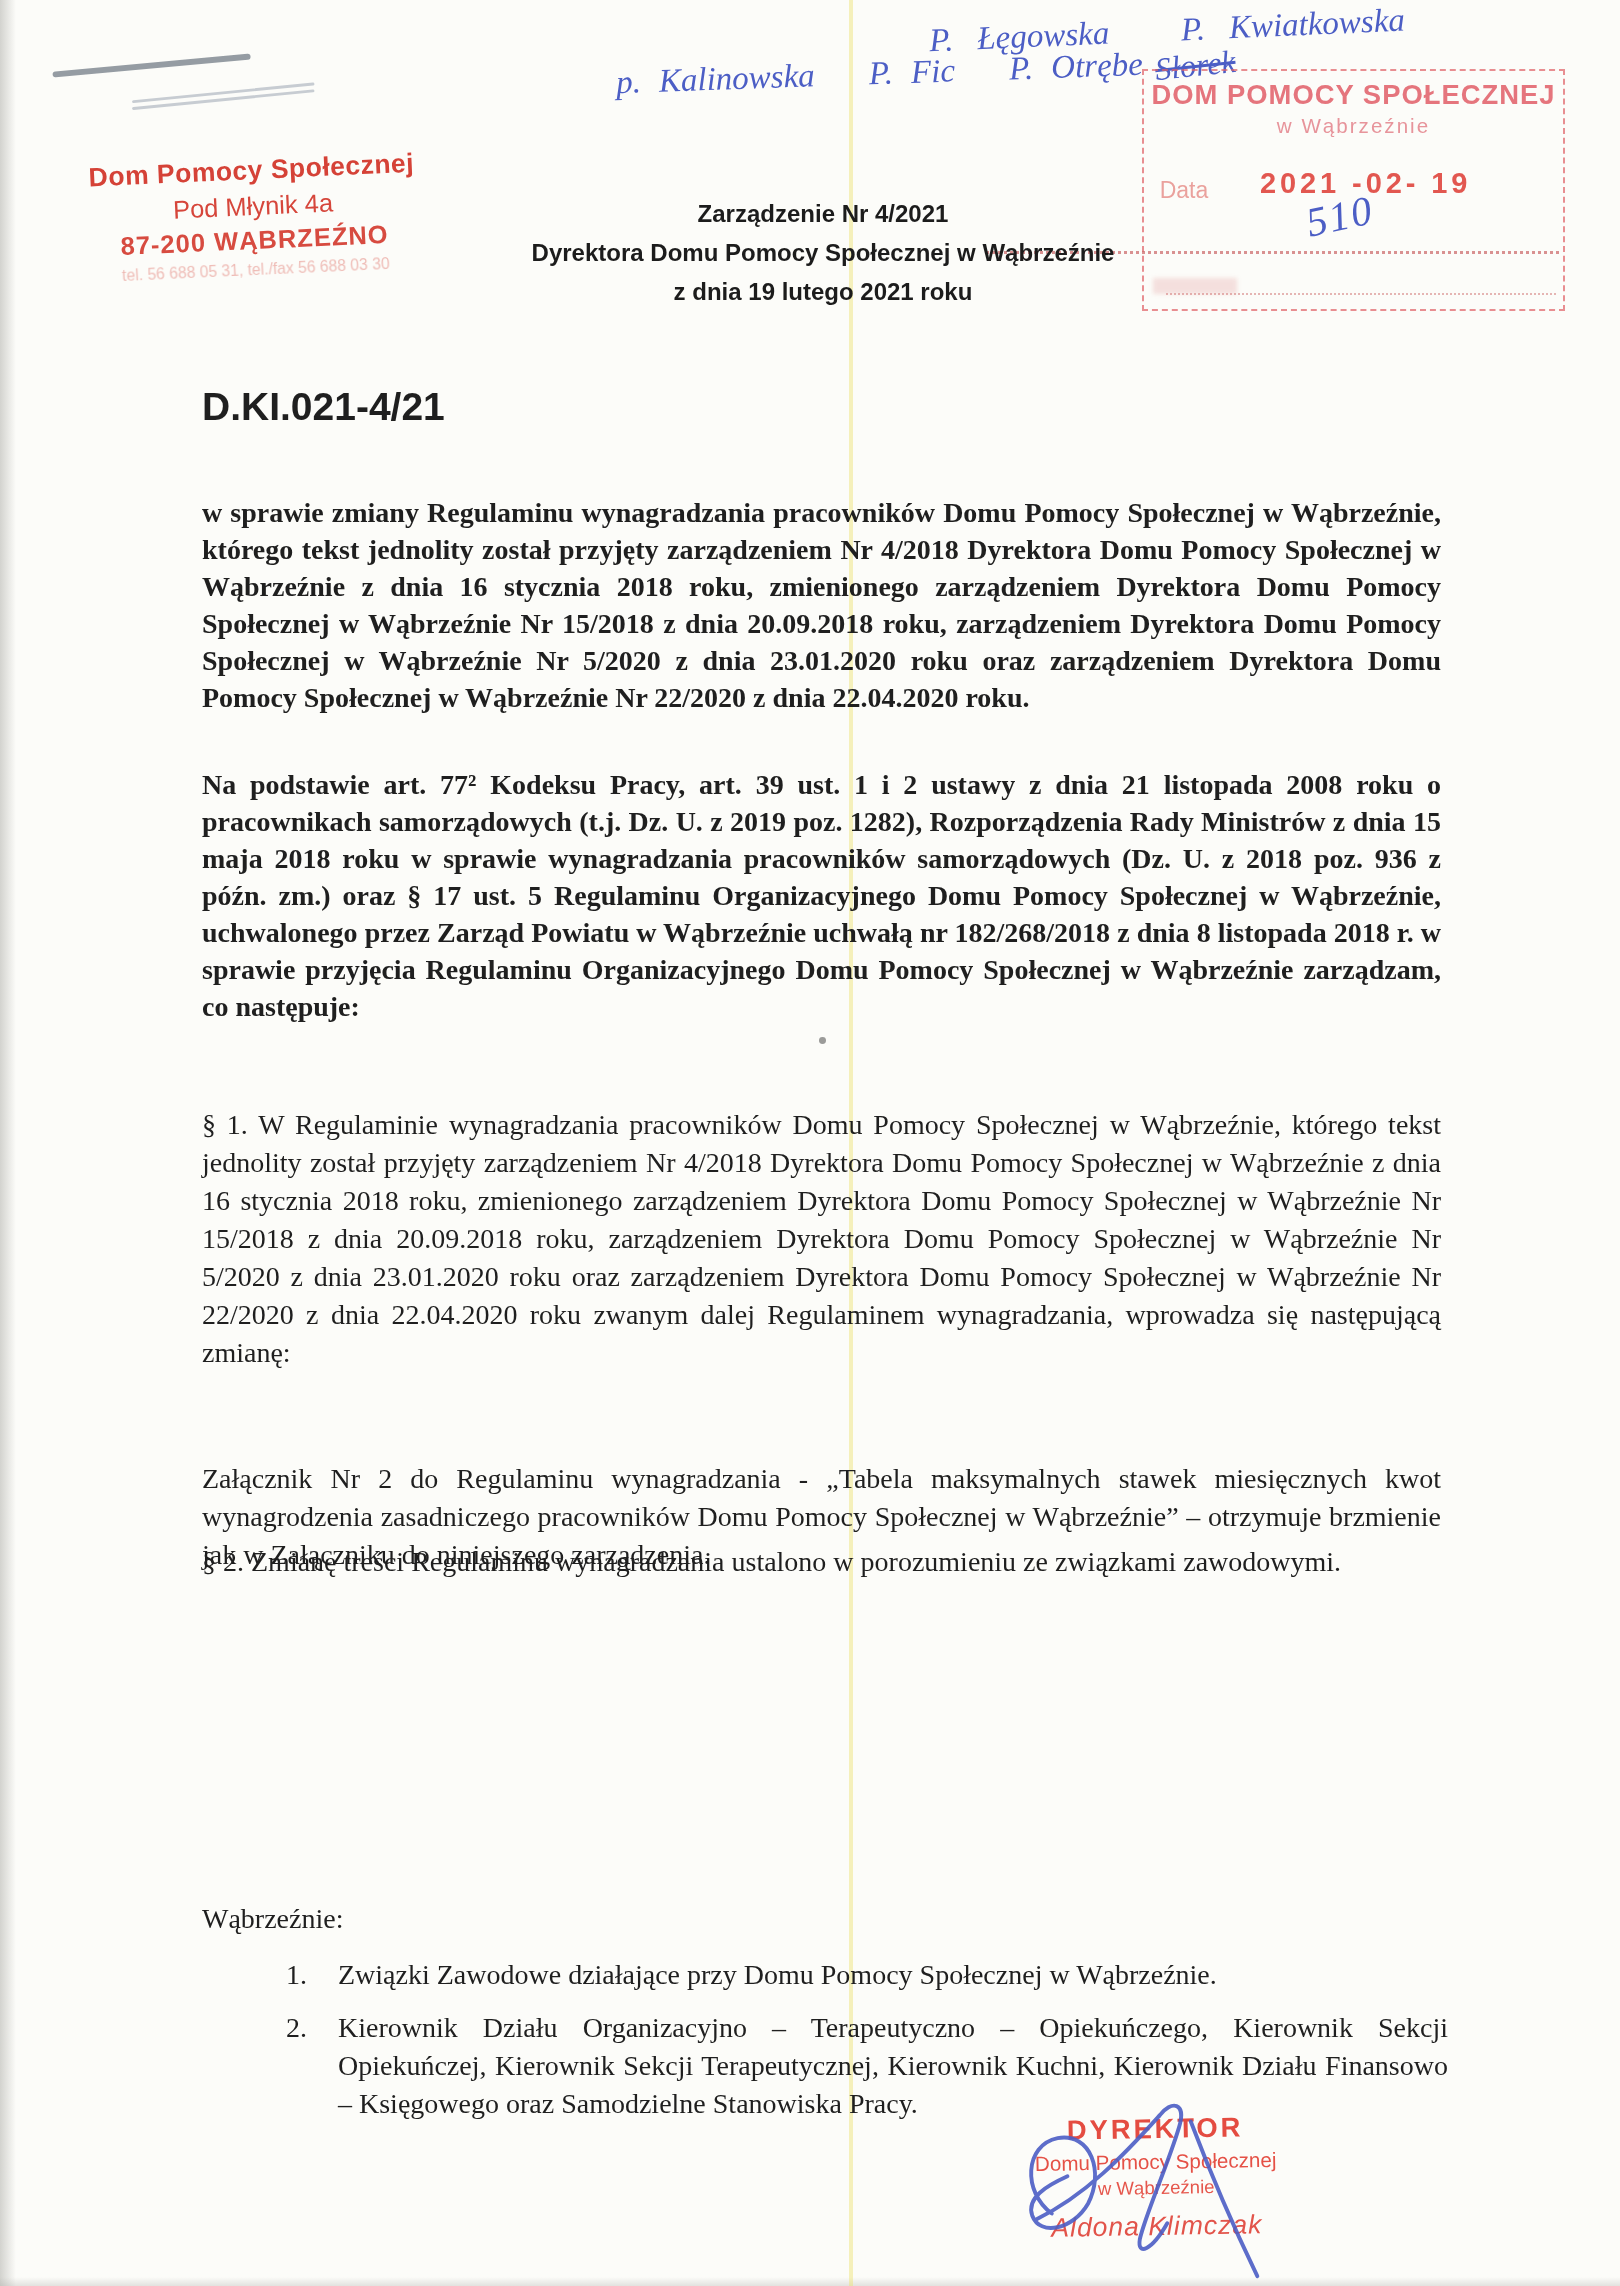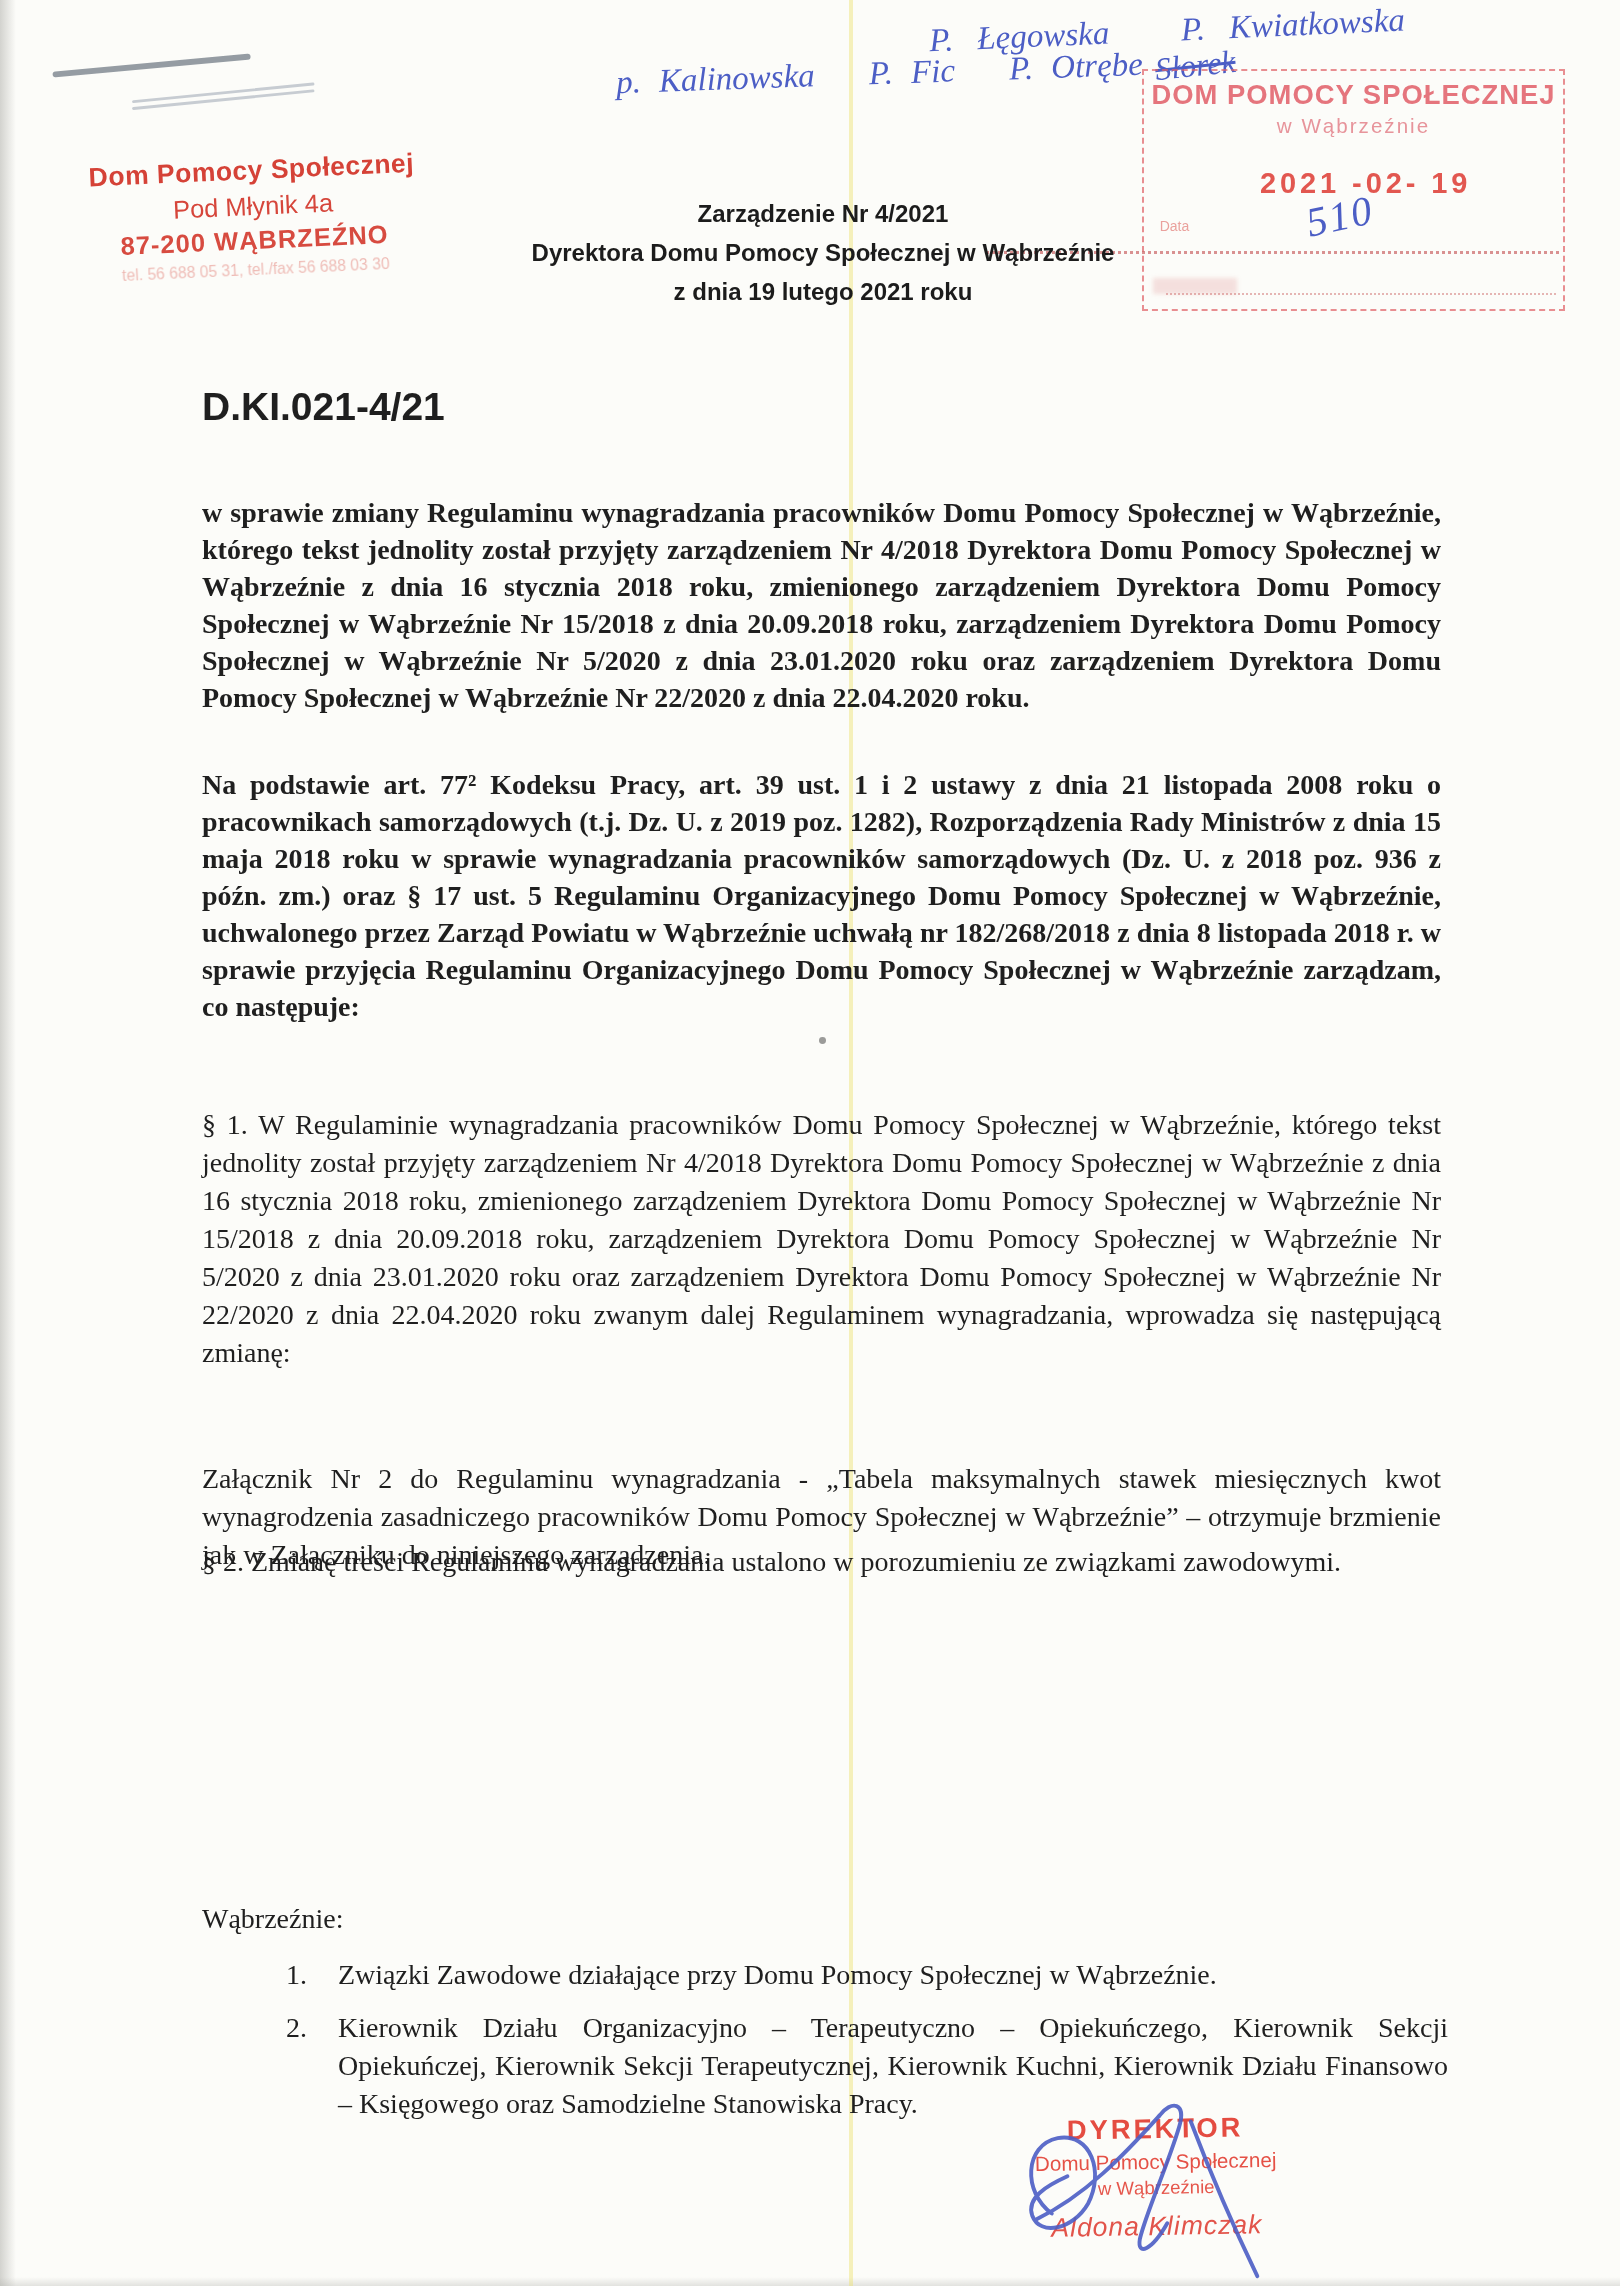--- a/index.html
+++ b/index.html
@@ -44,22 +44,22 @@
     filter:blur(0.4px);}
 
   
   .receipt-box{position:absolute;left:1142px;top:69px;width:423px;height:242px;
     border:2.9px dashed rgba(224,96,102,.7);box-sizing:border-box;
     font-family:"Liberation Sans",sans-serif;}
   .receipt-box .r1{margin-top:7.8px;text-align:center;font-weight:bold;font-size:27.4px;
     letter-spacing:1px;color:#e2636c;opacity:.88;filter:blur(0.3px);}
   .receipt-box .r2{text-align:center;font-size:20.6px;letter-spacing:2px;
     color:#e7949b;margin-top:2.9px;filter:blur(0.3px);}
-  .receipt-box .date-label{position:absolute;left:15.7px;top:106px;font-size:14px;
-    color:#e7928d;opacity:.85;margin-top:41px;}
+  .receipt-box .date-label{position:absolute;left:15.7px;top:106px;font-size:23px;
+    color:#e7928d;opacity:.85;}
   .receipt-box .date-value{position:absolute;left:116px;top:96px;font-size:29px;
     font-weight:bold;letter-spacing:3.9px;color:#e0463e;opacity:.9;}
   .dotted1{position:absolute;left:986px;top:251px;width:573px;height:0;
     border-top:3.9px dotted rgba(205,110,110,.75);}
   .dotted2{position:absolute;left:1166px;top:293px;width:390px;height:0;
     border-top:2.9px dotted rgba(205,110,110,.5);}
   .smudge{position:absolute;background:rgba(215,110,110,.20);filter:blur(2px);}
 
   
   .hw{position:absolute;font-family:"Liberation Serif",serif;font-style:italic;

